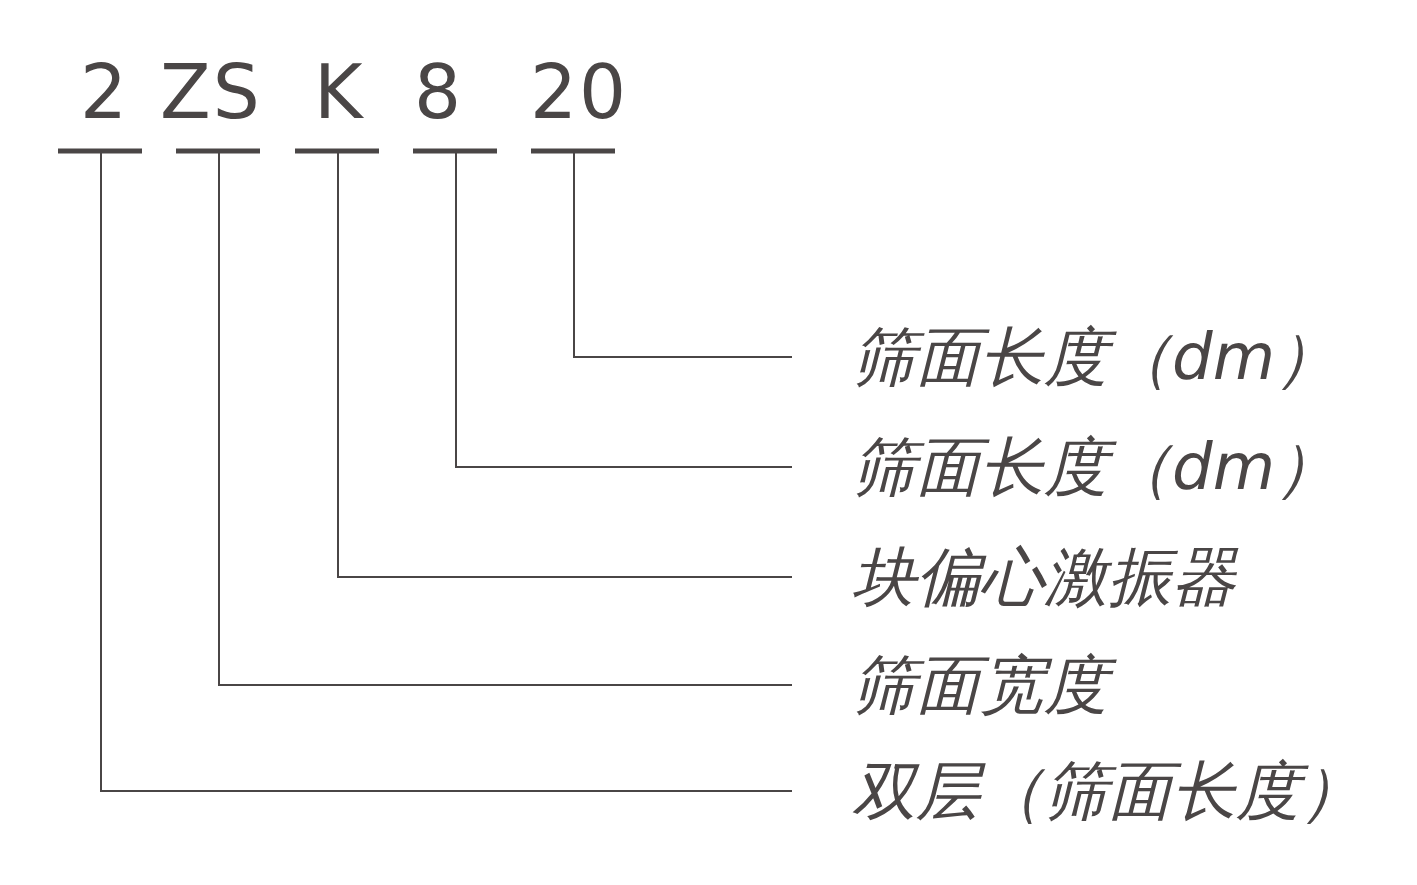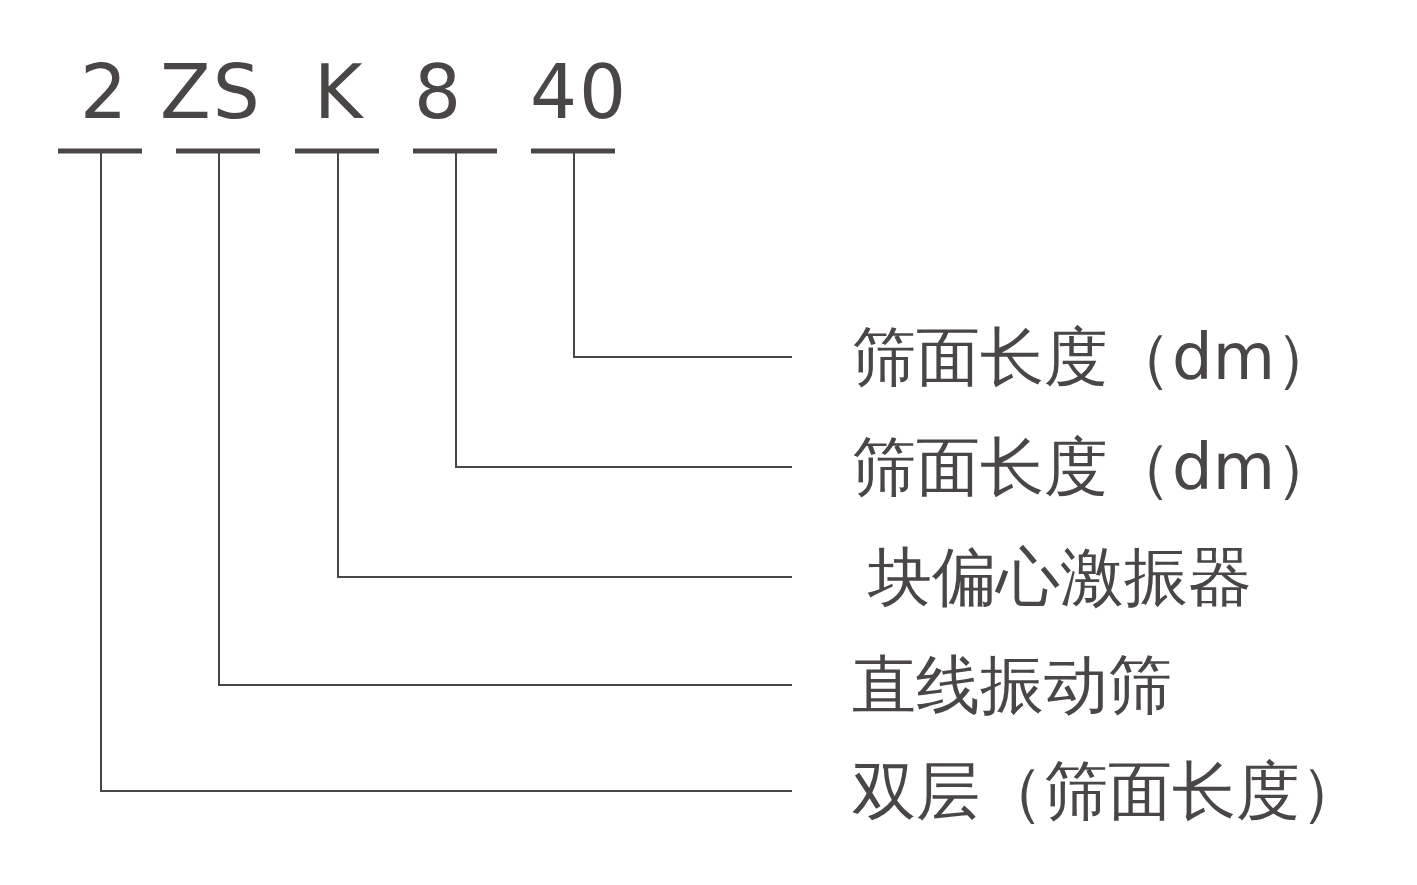--- a/index.html
+++ b/index.html
@@ -1,20 +1,20 @@
 <!DOCTYPE html>
 <html><head>
 <meta charset="utf-8">
 <style>
   html, body { margin:0; padding:0; background:#ffffff; }
   body { width:1417px; height:885px; position:relative; overflow:hidden;
          font-family:"DejaVu Sans", "Liberation Sans", sans-serif; color:#4a4646; }
   svg.diagram { position:absolute; left:0; top:0; }
   .code-seg { position:absolute; top:52px; font-size:74px; line-height:80px; letter-spacing:2px; color:#4a4646; }
-  .label { position:absolute; left:852px; font-size:64px; line-height:70px; color:#4a4646; white-space:nowrap; }
+  .label { position:absolute; left:852px; font-size:64px; line-height:70px; color:#4a4646; white-space:nowrap;font-style:italic; }
 </style>
 </head>
 <body>
 
 <svg class="diagram" width="1417" height="885" viewBox="0 0 1417 885">
   <g stroke="#4a4646" fill="none">
 
     <line x1="58" y1="151" x2="142" y2="151" stroke-width="5"></line>
     <line x1="176" y1="151" x2="260" y2="151" stroke-width="5"></line>
     <line x1="295" y1="151" x2="379" y2="151" stroke-width="5"></line>
@@ -32,19 +32,19 @@
     <line x1="337" y1="577" x2="792" y2="577" stroke-width="2"></line>
     <line x1="218" y1="685" x2="792" y2="685" stroke-width="2"></line>
     <line x1="100" y1="791" x2="792" y2="791" stroke-width="2"></line>
   </g>
 </svg>
 
 <div class="code-seg" style="left:80px;">2</div>
 <div class="code-seg" style="left:160px;">ZS</div>
 <div class="code-seg" style="left:314px;">K</div>
 <div class="code-seg" style="left:414px;">8</div>
-<div class="code-seg" style="left:530px;">40</div>
+<div class="code-seg" style="left:530px;">20</div>
 
 <div class="label" style="top:322px;">筛面长度（dm）</div>
 <div class="label" style="top:432px;">筛面长度（dm）</div>
-<div class="label" style="top:542px;margin-left:16px;">块偏心激振器</div>
-<div class="label" style="top:650px;">直线振动筛</div>
+<div class="label" style="top:542px;">块偏心激振器</div>
+<div class="label" style="top:650px;">筛面宽度</div>
 <div class="label" style="top:756px;">双层（筛面长度）</div>
 
 </body></html>

